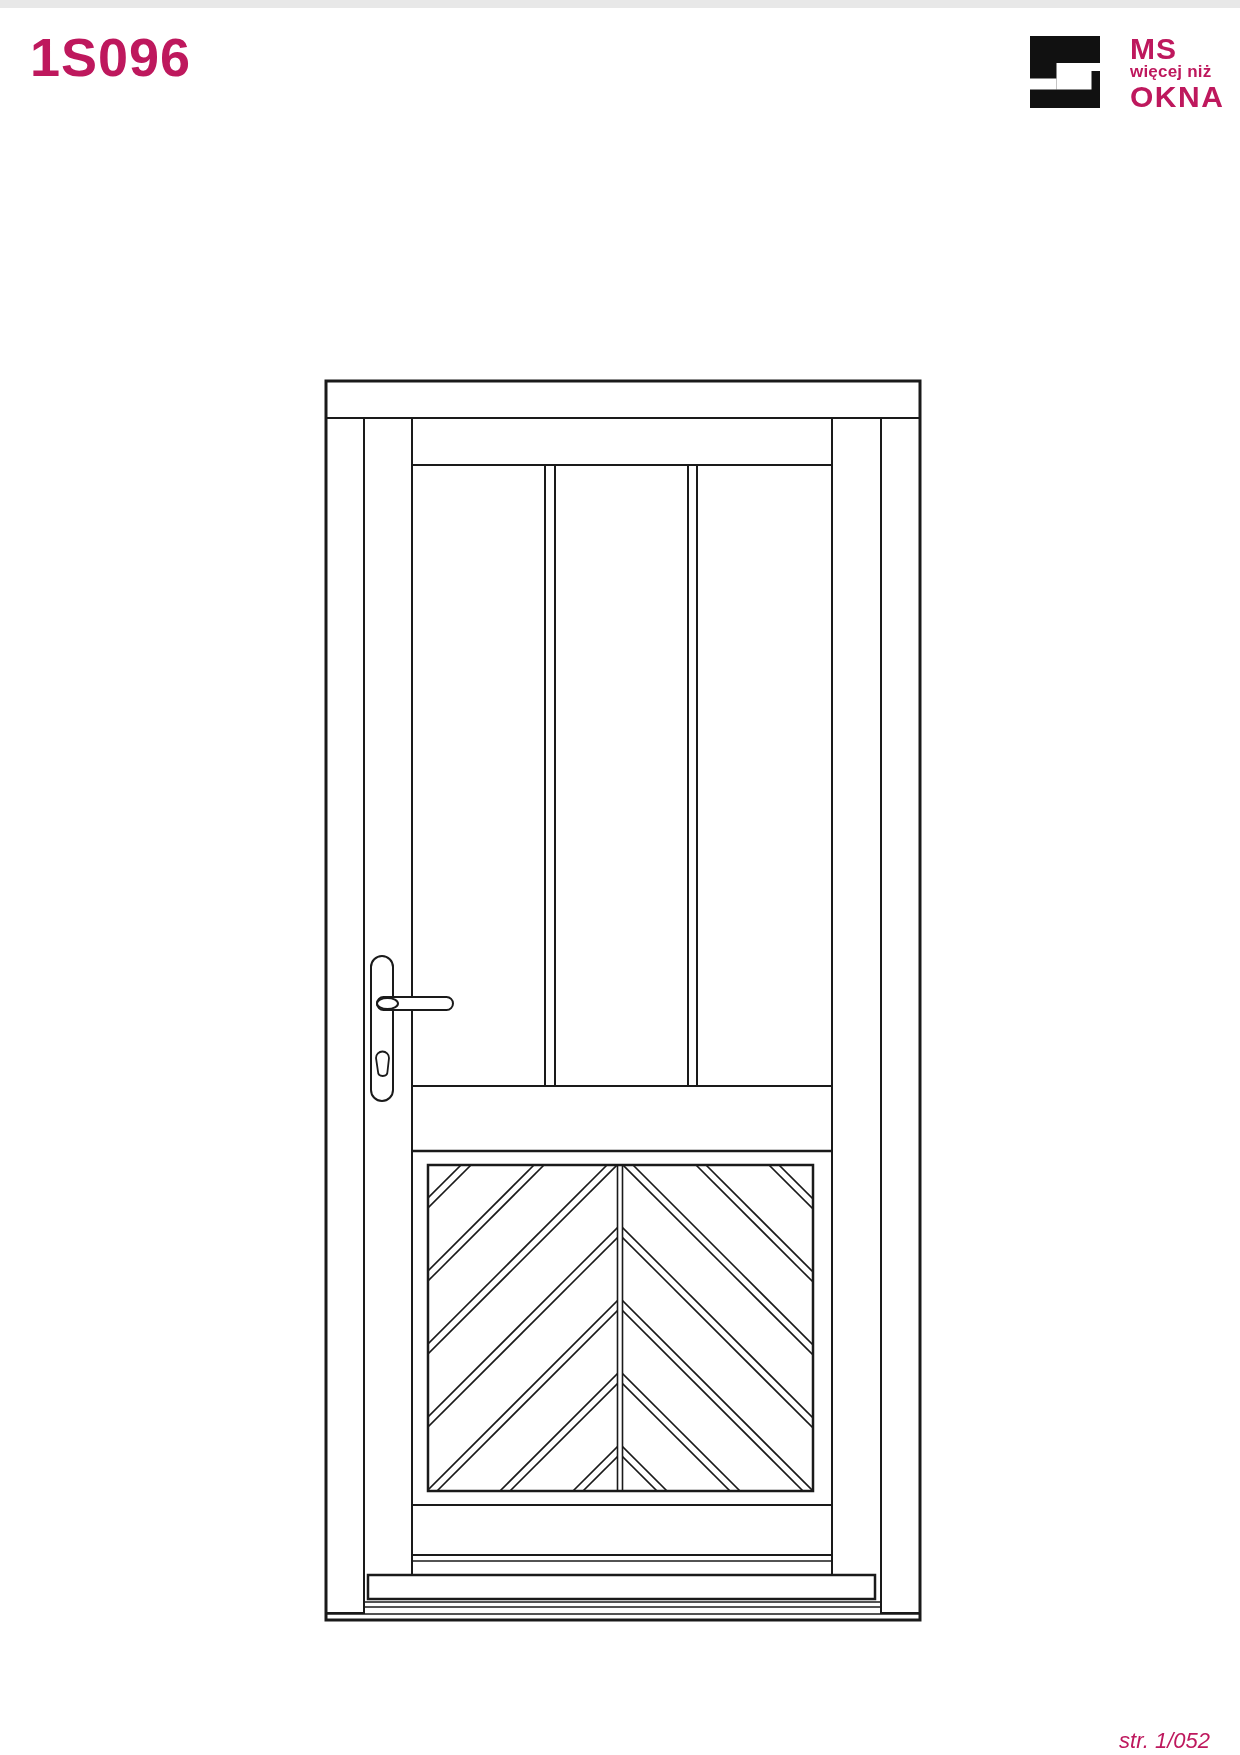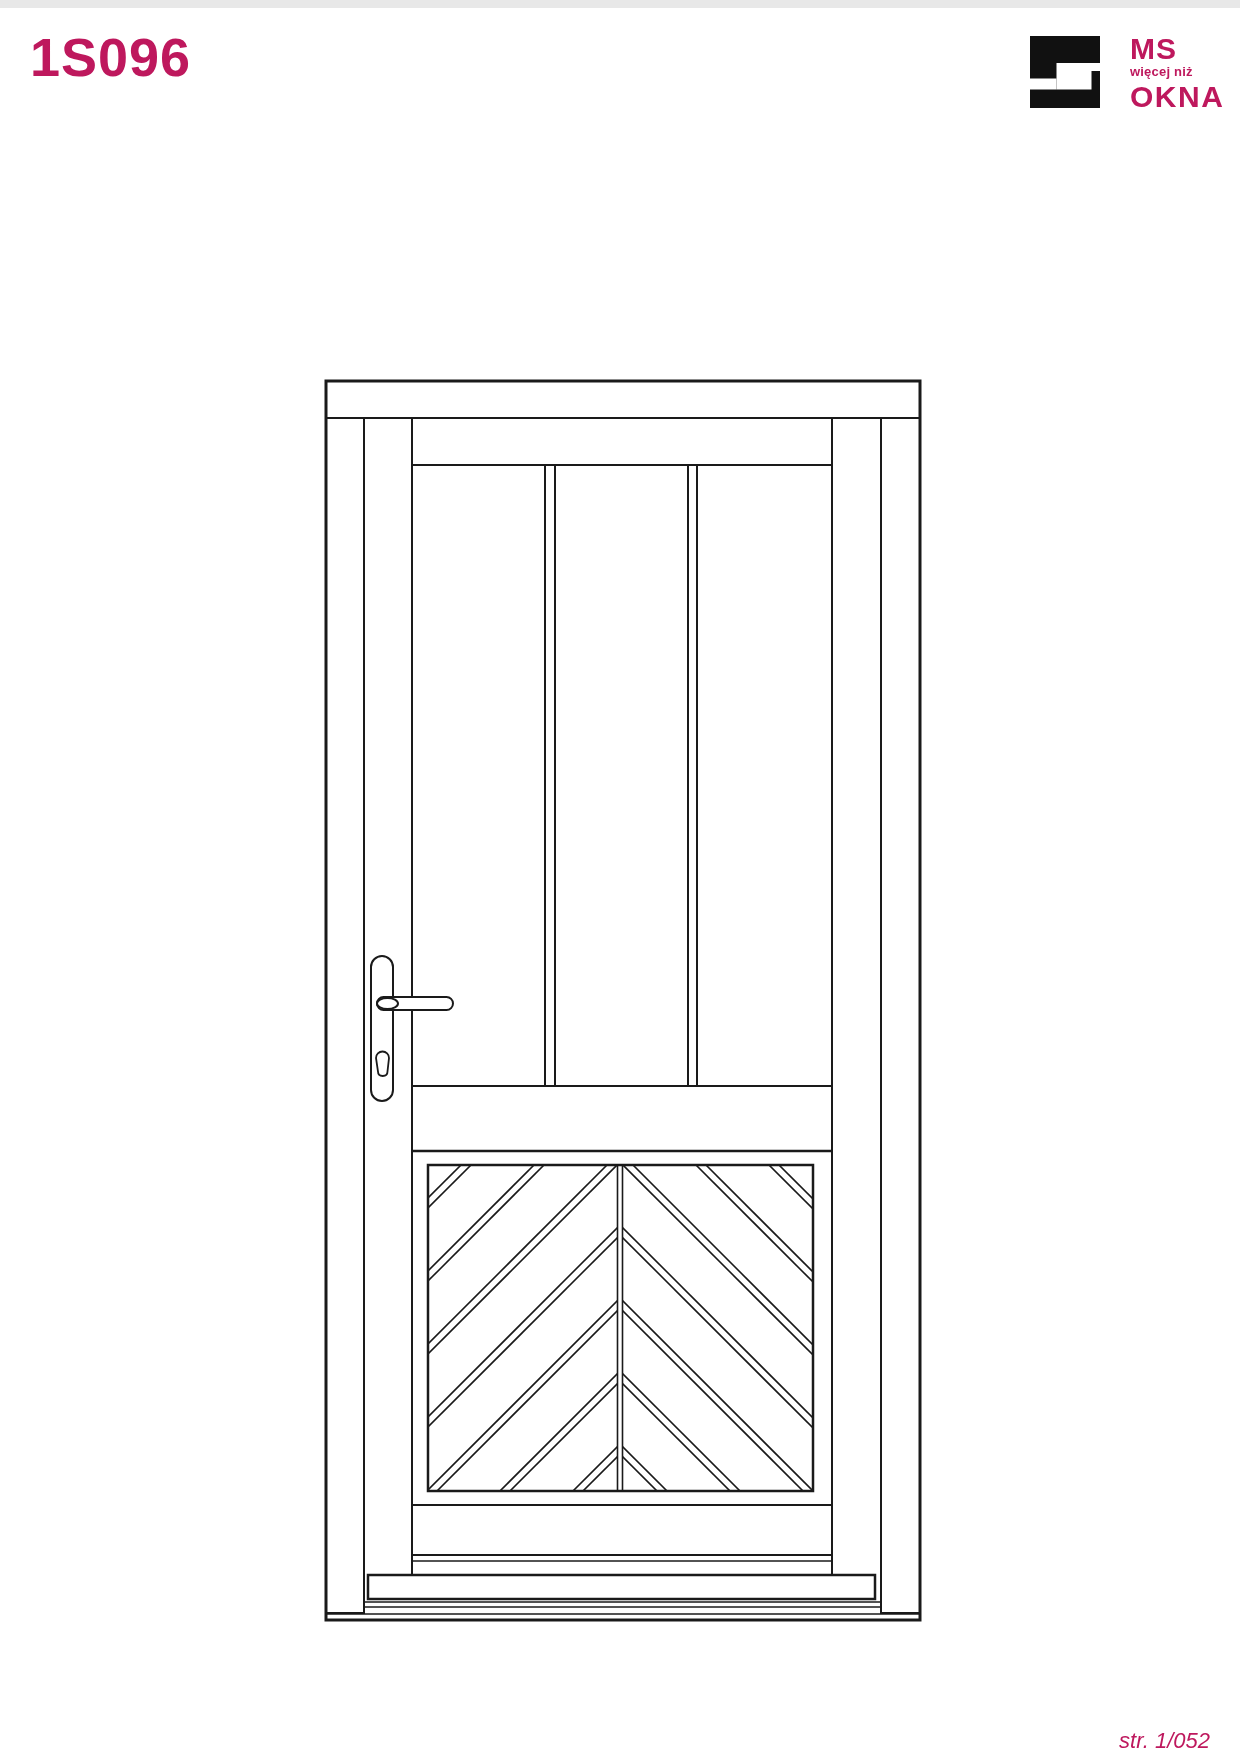--- a/index.html
+++ b/index.html
@@ -13,21 +13,21 @@
     margin:8px auto;
   }
   .page-title{
     position:absolute;left:30px;top:18px;
     font-size:54px;font-weight:bold;letter-spacing:1px;
   }
   .brand{position:absolute;left:1030px;top:28px;display:flex;gap:30px;}
   .brand-icon{width:70px;height:72px;display:block;}
   .brand-text{display:flex;flex-direction:column;justify-content:flex-start;padding-top:0px;}
   .brand-ms{font-size:30px;font-weight:bold;line-height:26px;letter-spacing:1px;}
-  .brand-tag{font-size:13px;font-weight:bold;line-height:20px;letter-spacing:0.2px;}
+  .brand-tag{font-size:17px;font-weight:bold;line-height:20px;letter-spacing:0.2px;}
   .brand-okna{font-size:30px;font-weight:bold;line-height:29px;letter-spacing:1.5px;}
   .page-number{
     position:absolute;right:30px;top:1720px;
     font-size:22px;font-style:italic;
   }
   .door-svg{position:absolute;left:0;top:0;}
   .ln{stroke:var(--stroke,#1a1a1a);fill:none;}
   .fw{stroke:var(--stroke,#1a1a1a);fill:#ffffff;}
 </style>
 </head>

